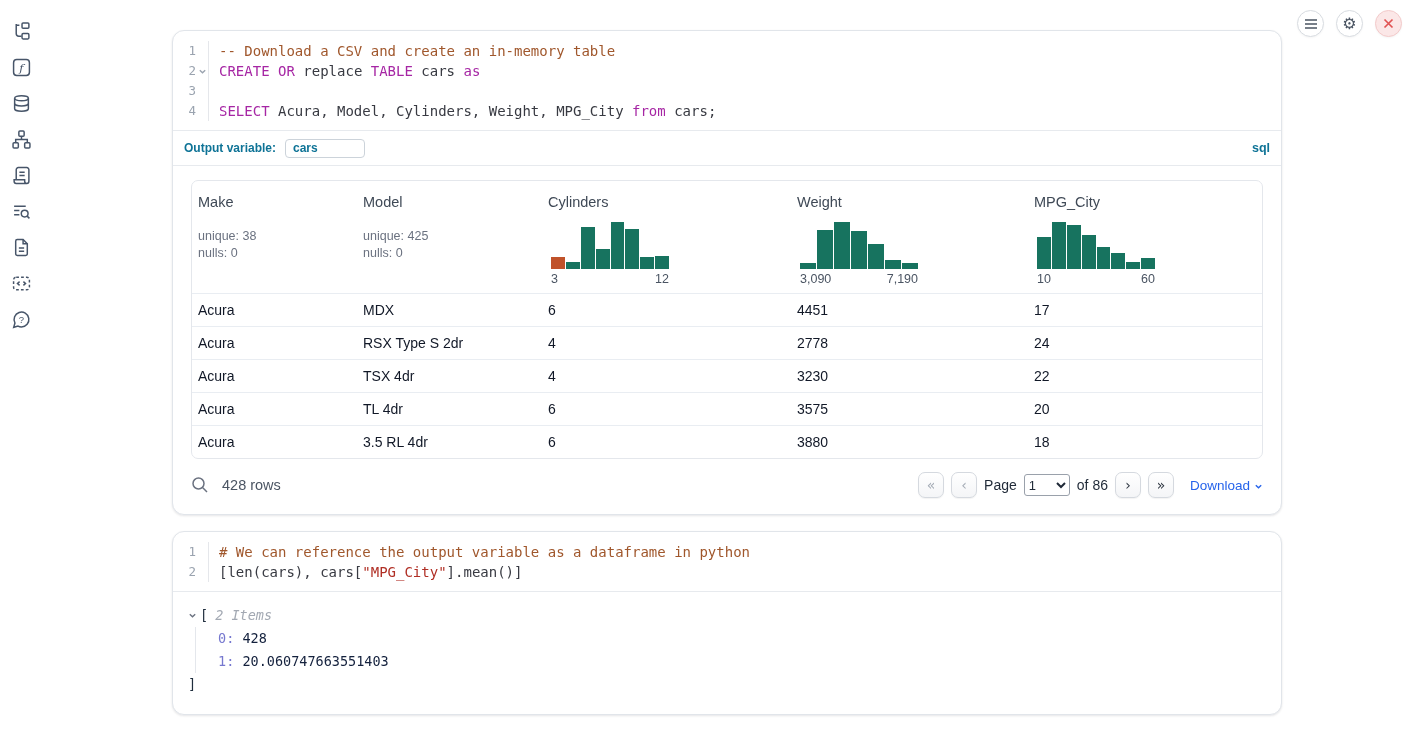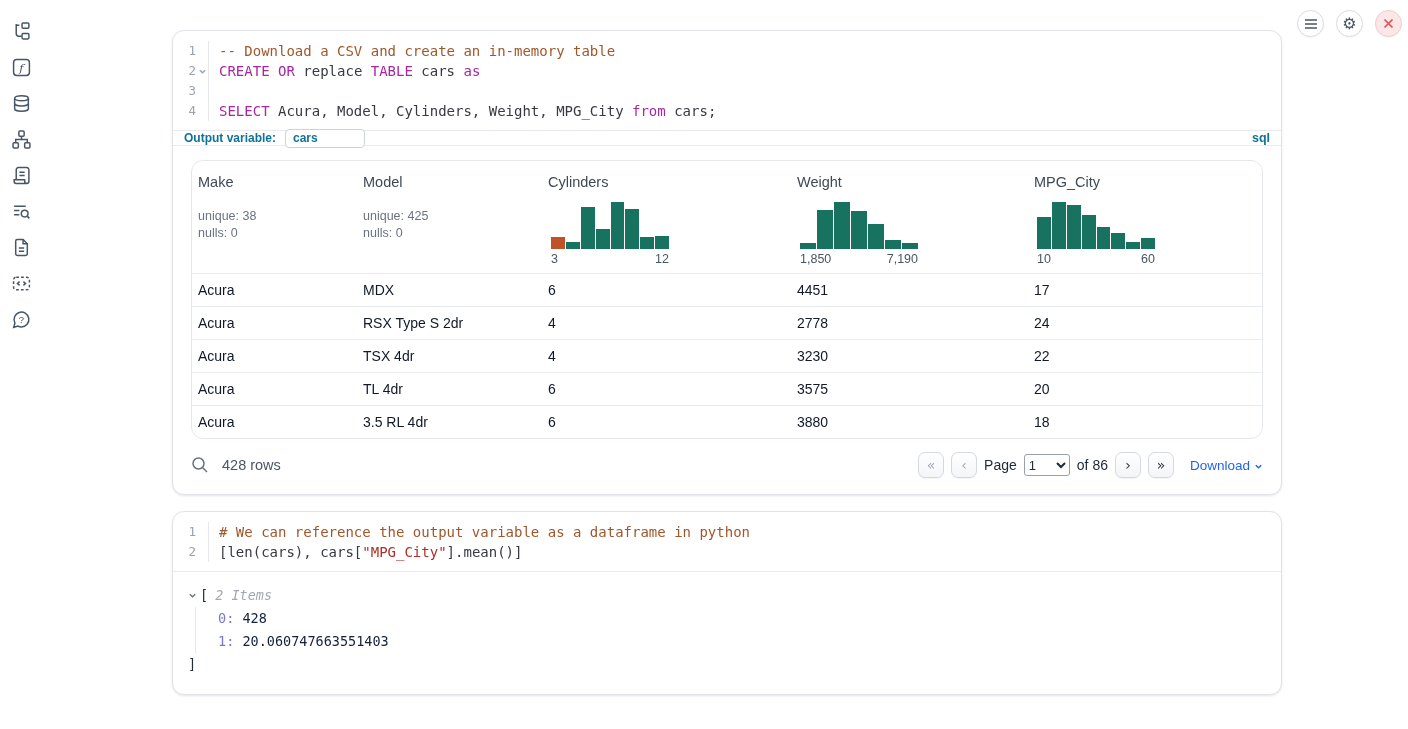--- a/index.html
+++ b/index.html
@@ -38,30 +38,30 @@
   .fold { width:12px; display:flex; align-items:center; justify-content:center;
     color:#9aa3af; }
   .code-text { padding-left:10px; white-space:pre; }
   .tok-pl  { color:#383a42; }
   .tok-com { color:#a0572c; }
   .tok-kw  { color:#a626a4; }
   .tok-str { color:#b02f25; }
 
   
   .sql-bar { display:flex; align-items:center; gap:9px; padding:4px 11px;
-    border-top:1px solid #e7eaee; border-bottom:1px solid #e7eaee; height:16px; }
+    border-top:1px solid #e7eaee; border-bottom:1px solid #e7eaee; height:36px; }
   .outvar-label { font-size:12px; font-weight:bold; color:#0e7396; }
   .outvar-input { width:80px; height:19px; border:1px solid #ccd3da; border-radius:4px;
     padding:1px 7px; font-size:12px; font-weight:bold; color:#0e7396;
     font-family:"Liberation Sans", sans-serif; outline:none; }
   .sql-bar .spacer { flex:1; }
   .lang-badge { font-size:12.5px; font-weight:bold; color:#0e7396; }
 
   
-  .table-card { margin:14px 18px 0; border:1px solid #e4e7ec; border-radius:12px;
+  .table-card { margin:14px 18px 0; border:1px solid #e4e7ec; border-radius:7px;
     overflow:hidden; }
   .t-head { display:grid; grid-template-columns:165px 185px 249px 237px 1fr;
     padding:13px 0 7px; }
   .th-col { padding-left:6px; cursor:pointer; }
   .col-name { font-size:14.5px; color:#3f4956; }
   .col-stat { font-size:12.5px; color:#6b7280; line-height:17px; }
   .col-stat.first { margin-top:18px; }
   .hist { display:flex; align-items:flex-end; gap:1px; width:118px; height:50px;
     margin-top:9px; margin-left:3px; }
   .hist .bar { flex:1; background:#17735f; }
@@ -263,21 +263,21 @@
             <div class="hist">
               <div class="bar" style="height: 13%;"></div>
               <div class="bar" style="height: 78%;"></div>
               <div class="bar" style="height: 95%;"></div>
               <div class="bar" style="height: 76%;"></div>
               <div class="bar" style="height: 51%;"></div>
               <div class="bar" style="height: 18%;"></div>
               <div class="bar" style="height: 13%;"></div>
             </div>
             <div class="hist-labels">
-              <span>1,850</span>
+              <span>3,090</span>
               <span>7,190</span>
             </div>
           </div>
           <div class="th-col">
             <div class="col-name">MPG_City</div>
             <div class="hist">
               <div class="bar" style="height: 64%;"></div>
               <div class="bar" style="height: 95%;"></div>
               <div class="bar" style="height: 89%;"></div>
               <div class="bar" style="height: 69%;"></div>

